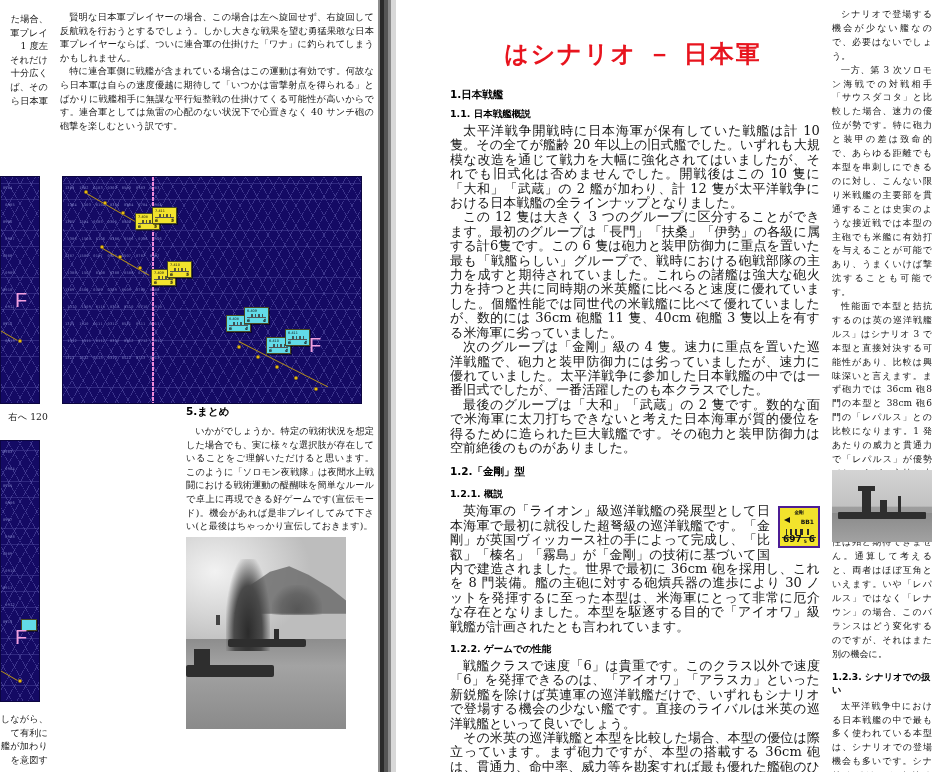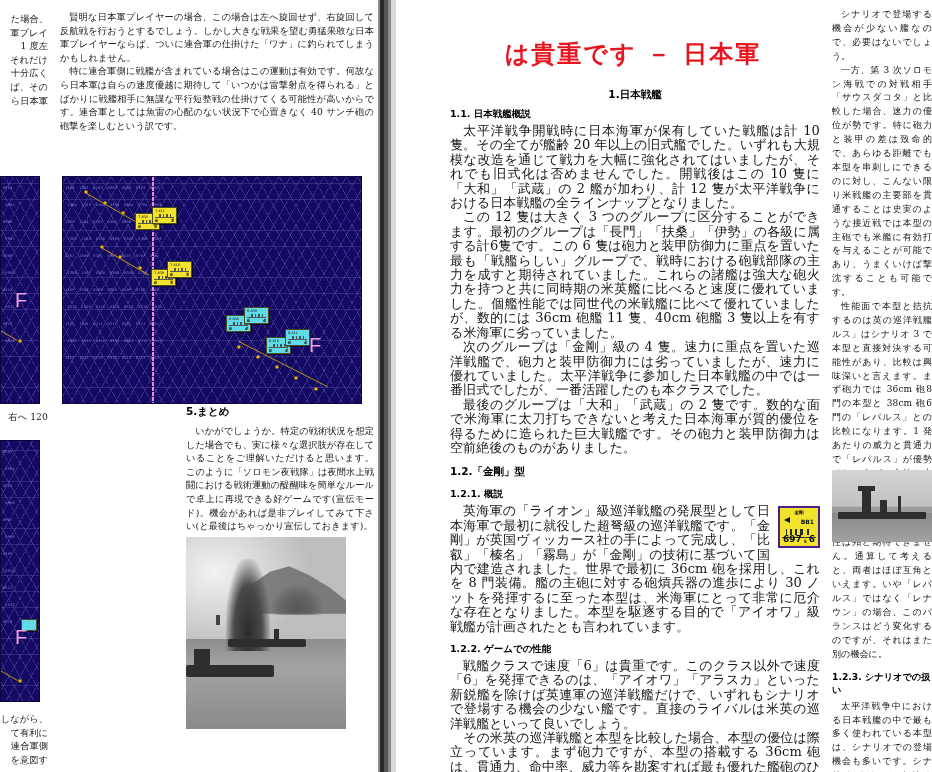--- a/index.html
+++ b/index.html
@@ -371,21 +371,21 @@
 0913</div>
       <div class="counter c" style="left:20px; top:178px; width:16px; height:12px;"></div>
       <div class="fmark" style="left:14px; top:186px;">F</div>
       <div class="trail" style="left:-6px; top:226px; width:26px; transform:rotate(30deg);"></div>
       <div class="tdot" style="left:17px; top:238px;"></div>
     </div>
 
     <div class="lp-col-a jp clip-r" style="top:712px; height:58px;">
       <div>しながら、</div>
       <div>て有利に</div>
-      <div>連合軍側</div>
+      <div>艦が加わり</div>
       <div>を意図す</div>
     </div>
 
     <h2 class="sec" style="position:absolute; left:186px; top:405px; margin:0;">5.まとめ</h2>
     <div class="jp" style="position:absolute; left:186px; top:424px; width:188px;">
       <p>いかがでしょうか。特定の戦術状況を想定した場合でも、実に様々な選択肢が存在していることをご理解いただけると思います。このように「ソロモン夜戦隊」は夜間水上戦闘における戦術運動の醍醐味を簡単なルールで卓上に再現できる好ゲームです(宣伝モード)。機会があれば是非プレイしてみて下さい(と最後はちゃっかり宣伝しておきます)。</p>
     </div>
 
     <div class="photo" style="left:186px; top:537px; width:160px; height:192px;">
       <div class="sky"></div>
@@ -398,25 +398,25 @@
       <div class="ship" style="left:0px; top:128px; width:88px; height:12px; border-radius:2px;"></div>
       <div class="ship" style="left:8px; top:112px; width:16px; height:18px;"></div>
       <div class="ship" style="left:30px; top:78px; width:4px; height:10px; background:#444;"></div>
     </div>
   </div>
 
   <div class="gutter"></div>
 
   <div class="right-page">
 
-    <div class="doc-title">は貴重です － 日本軍</div>
+    <div class="doc-title">はシナリオ － 日本軍</div>
 
     <div class="rp-col-main">
 
-      <h2 class="sec" style="margin-top:0;text-align:center;">1.日本戦艦</h2>
+      <h2 class="sec" style="margin-top:0;">1.日本戦艦</h2>
 
       <h3 class="sub first">1.1. 日本戦艦概説</h3>
       <div class="jp">
         <p>太平洋戦争開戦時に日本海軍が保有していた戦艦は計 10 隻。その全てが艦齢 20 年以上の旧式艦でした。いずれも大規模な改造を通じて戦力を大幅に強化されてはいましたが、それでも旧式化は否めませんでした。開戦後はこの 10 隻に「大和」「武蔵」の 2 艦が加わり、計 12 隻が太平洋戦争における日本戦艦の全ラインナップとなりました。</p>
         <p>この 12 隻は大きく 3 つのグループに区分することができます。最初のグループは「長門」「扶桑」「伊勢」の各級に属する計6隻です。この 6 隻は砲力と装甲防御力に重点を置いた最も「戦艦らしい」グループで、戦時における砲戦部隊の主力を成すと期待されていました。これらの諸艦は強大な砲火力を持つと共に同時期の米英艦に比べると速度に優れていました。個艦性能では同世代の米戦艦に比べて優れていましたが、数的には 36cm 砲艦 11 隻、40cm 砲艦 3 隻以上を有する米海軍に劣っていました。</p>
         <p>次のグループは「金剛」級の 4 隻。速力に重点を置いた巡洋戦艦で、砲力と装甲防御力には劣っていましたが、速力に優れていました。太平洋戦争に参加した日本戦艦の中では一番旧式でしたが、一番活躍したのも本クラスでした。</p>
         <p>最後のグループは「大和」「武蔵」の 2 隻です。数的な面で米海軍に太刀打ちできないと考えた日本海軍が質的優位を得るために造られた巨大戦艦です。その砲力と装甲防御力は空前絶後のものがありました。</p>
       </div>
 
       <h2 class="sec">1.2.「金剛」型</h2>

